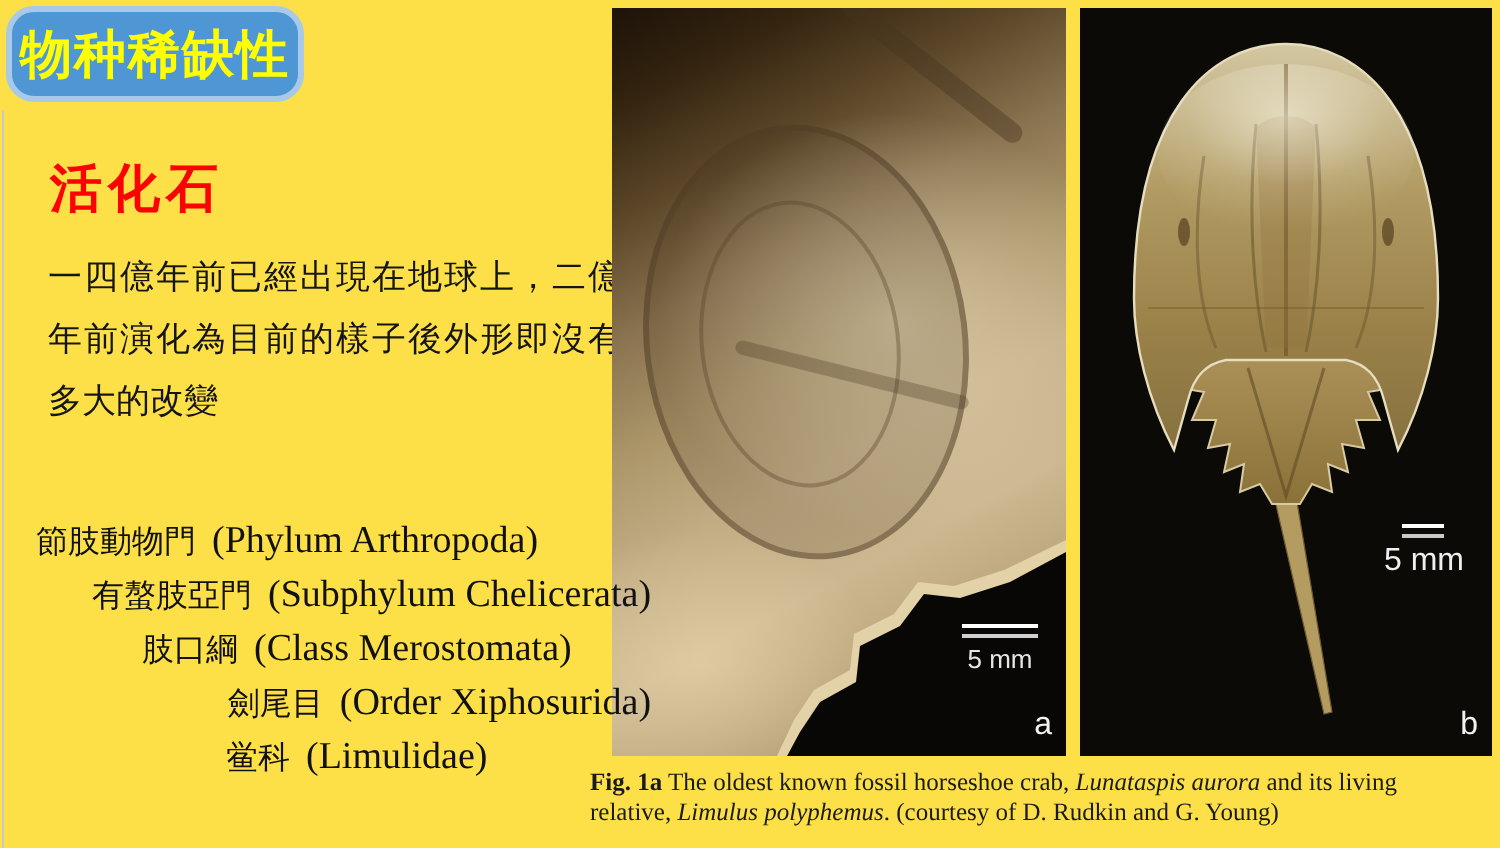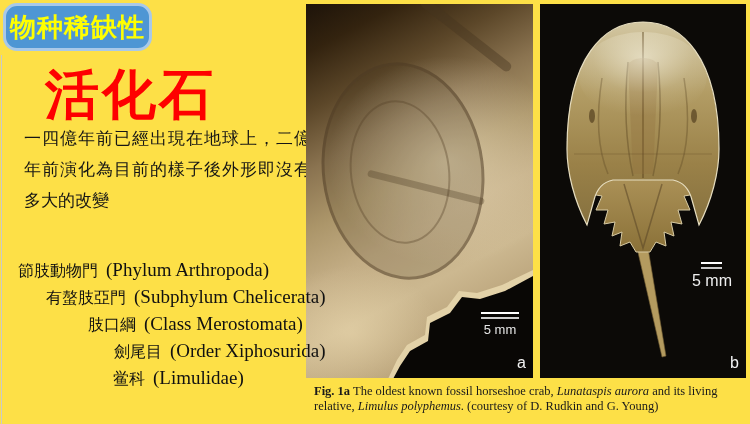--- a/index.html
+++ b/index.html
@@ -16,31 +16,31 @@
     box-sizing:border-box;display:flex;align-items:center;justify-content:center;
   }
   .badge span{
     color:#ffff00;font-family:"Liberation Sans",sans-serif;
     font-size:26px;font-weight:bold;letter-spacing:1px;white-space:nowrap;
   }
 
   
   .heading{
     position:absolute;left:25px;top:72px;color:#fe0000;
-    font-size:54px;letter-spacing:3px;font-weight:600;line-height:46px;white-space:nowrap;margin-left:20px;
+    font-size:26px;letter-spacing:3px;font-weight:600;line-height:46px;white-space:nowrap;
   }
   .paragraph{
     position:absolute;left:24px;top:123px;width:287px;
     font-size:17px;line-height:31px;color:#151515;text-align:justify;
   }
   .taxonomy{position:absolute;left:18px;top:255px;font-size:22px;color:#111;z-index:5;}
   .tax-row{height:27px;line-height:27px;white-space:nowrap;}
   .tax-row .zh{font-size:16px;}
   .tax-row .latin{font-size:19px;margin-left:8px;font-family:"Liberation Serif",serif;}
-  .indent-0{margin-left:0;} .indent-1{margin-left:28px;} .indent-2{margin-left:70px;}
+  .indent-0{margin-left:0;} .indent-1{margin-left:28px;} .indent-2{margin-left:53px;}
   .indent-3{margin-left:77px;text-align:right;} .indent-4{margin-left:95px;}
 
   
   .photo{position:absolute;top:4px;height:374px;overflow:hidden;}
   .photo-a{left:306px;width:227px;background:#0d0a07;}
   .photo-b{left:540px;width:206px;background:#0c0a07;}
 
   .rock{
     position:absolute;inset:0;
     background:
@@ -91,21 +91,21 @@
     border-top:2px solid #ffffff;border-bottom:2px solid #c9c9c9;
   }
   .scale-text-b{
     position:absolute;left:150px;top:268px;width:44px;text-align:center;
     color:#efefef;font-size:16px;font-family:"Liberation Sans",sans-serif;
   }
   .crab-svg{position:absolute;left:0;top:0;}
 
   
   .caption{
-    position:absolute;left:314px;top:384px;width:428px;
+    position:absolute;left:295px;top:384px;width:428px;
     font-size:12.5px;line-height:14.5px;color:#1a1a1a;
     font-family:"Liberation Serif",serif;
   }
   .caption .figlabel{font-weight:bold;}
   .caption .sp{font-style:italic;}
 </style>
 </head>
 <body>
 
 <div class="slide">

